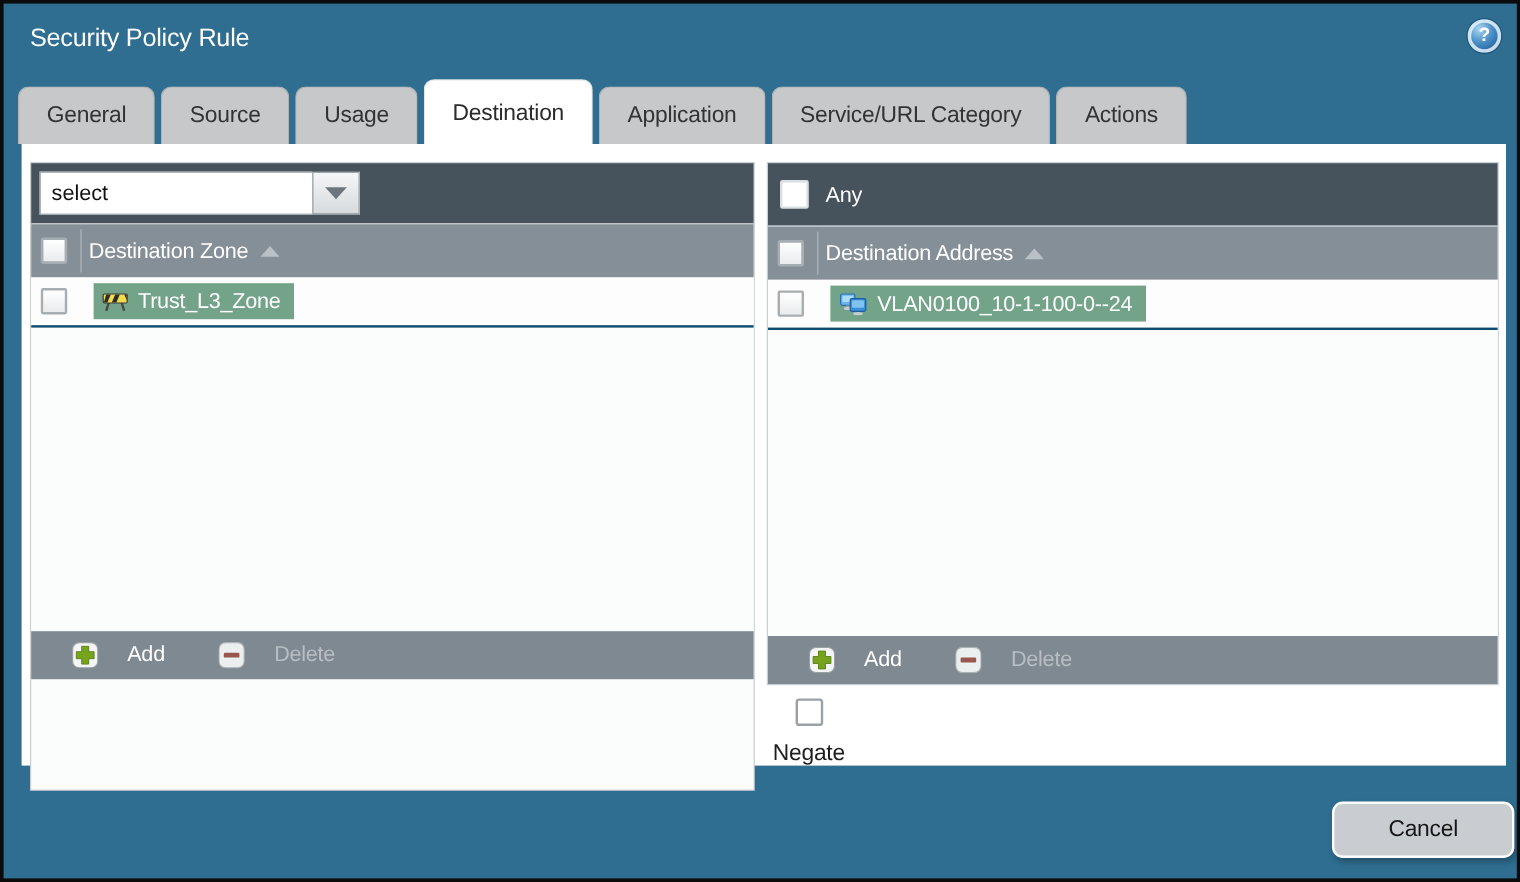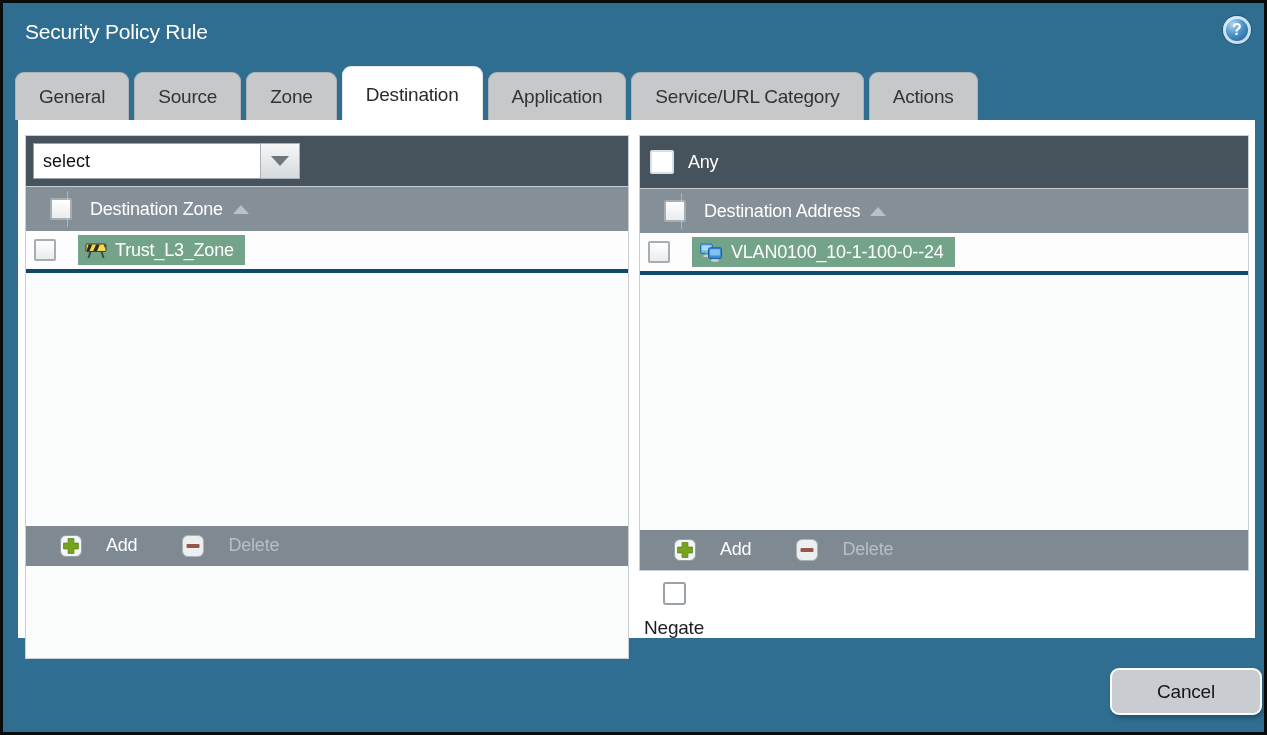--- a/index.html
+++ b/index.html
@@ -82,35 +82,35 @@
     border:2px solid #a6adb3; cursor:pointer; flex:none;
   }
   .cb.any { width:24px; height:24px; border:2px solid #d9dfe2; background:#fff; }
   .cb.negate-cb { width:23px; height:23px; border:2px solid #9aa2a8; background:#fff; border-radius:3px; }
 
   .any-label { color:#fff; font-size:18px; margin-left:14px; letter-spacing:-0.2px; }
 
   
   .colhead {
     height:45px; background:#858F97; border-top:1px solid #c8cdd1;
-    display:flex; align-items:center; padding-left:24px; position:relative;
+    display:flex; align-items:center; padding-left:8px; position:relative;
   }
   .colhead::after {
     content:""; position:absolute; left:41px; top:4px; bottom:4px;
     width:1px; background:rgba(255,255,255,.35);
   }
   .colhead-label { color:#fff; font-size:18px; margin-left:18px; letter-spacing:-0.2px; cursor:pointer; }
 
   
   .rows { background:#fbfcfc; }
   .panel.left  .rows { height:295px; }
   .panel.right .rows { height:297px; }
   .row {
     height:42px; display:flex; align-items:center; padding-left:8px;
-    border-bottom:4px solid #0c4a6e; background:#fdfdfd; cursor:pointer;
+    border-bottom:2px solid #0c4a6e; background:#fdfdfd; cursor:pointer;
   }
   .chip {
     margin-left:22px; height:30px; display:flex; align-items:center; gap:8px;
     background:#73A489; color:#fff; font-size:18px; letter-spacing:-0.2px;
     padding:0 11px 0 7px;
   }
   .chip svg { flex:none; }
 
   
   .toolbar {
@@ -144,21 +144,21 @@
 <div class="screen">
 
   <div class="titlebar">
     <span class="title-text">Security Policy Rule</span>
     <div class="help">?</div>
   </div>
 
   <div class="tabs">
     <div class="tab">General</div>
     <div class="tab">Source</div>
-    <div class="tab">Zone</div>
+    <div class="tab">Usage</div>
     <div class="tab active">Destination</div>
     <div class="tab">Application</div>
     <div class="tab">Service/URL Category</div>
     <div class="tab">Actions</div>
   </div>
 
   <div class="content">
 
     <div class="panel left">
       <div class="topbar">

